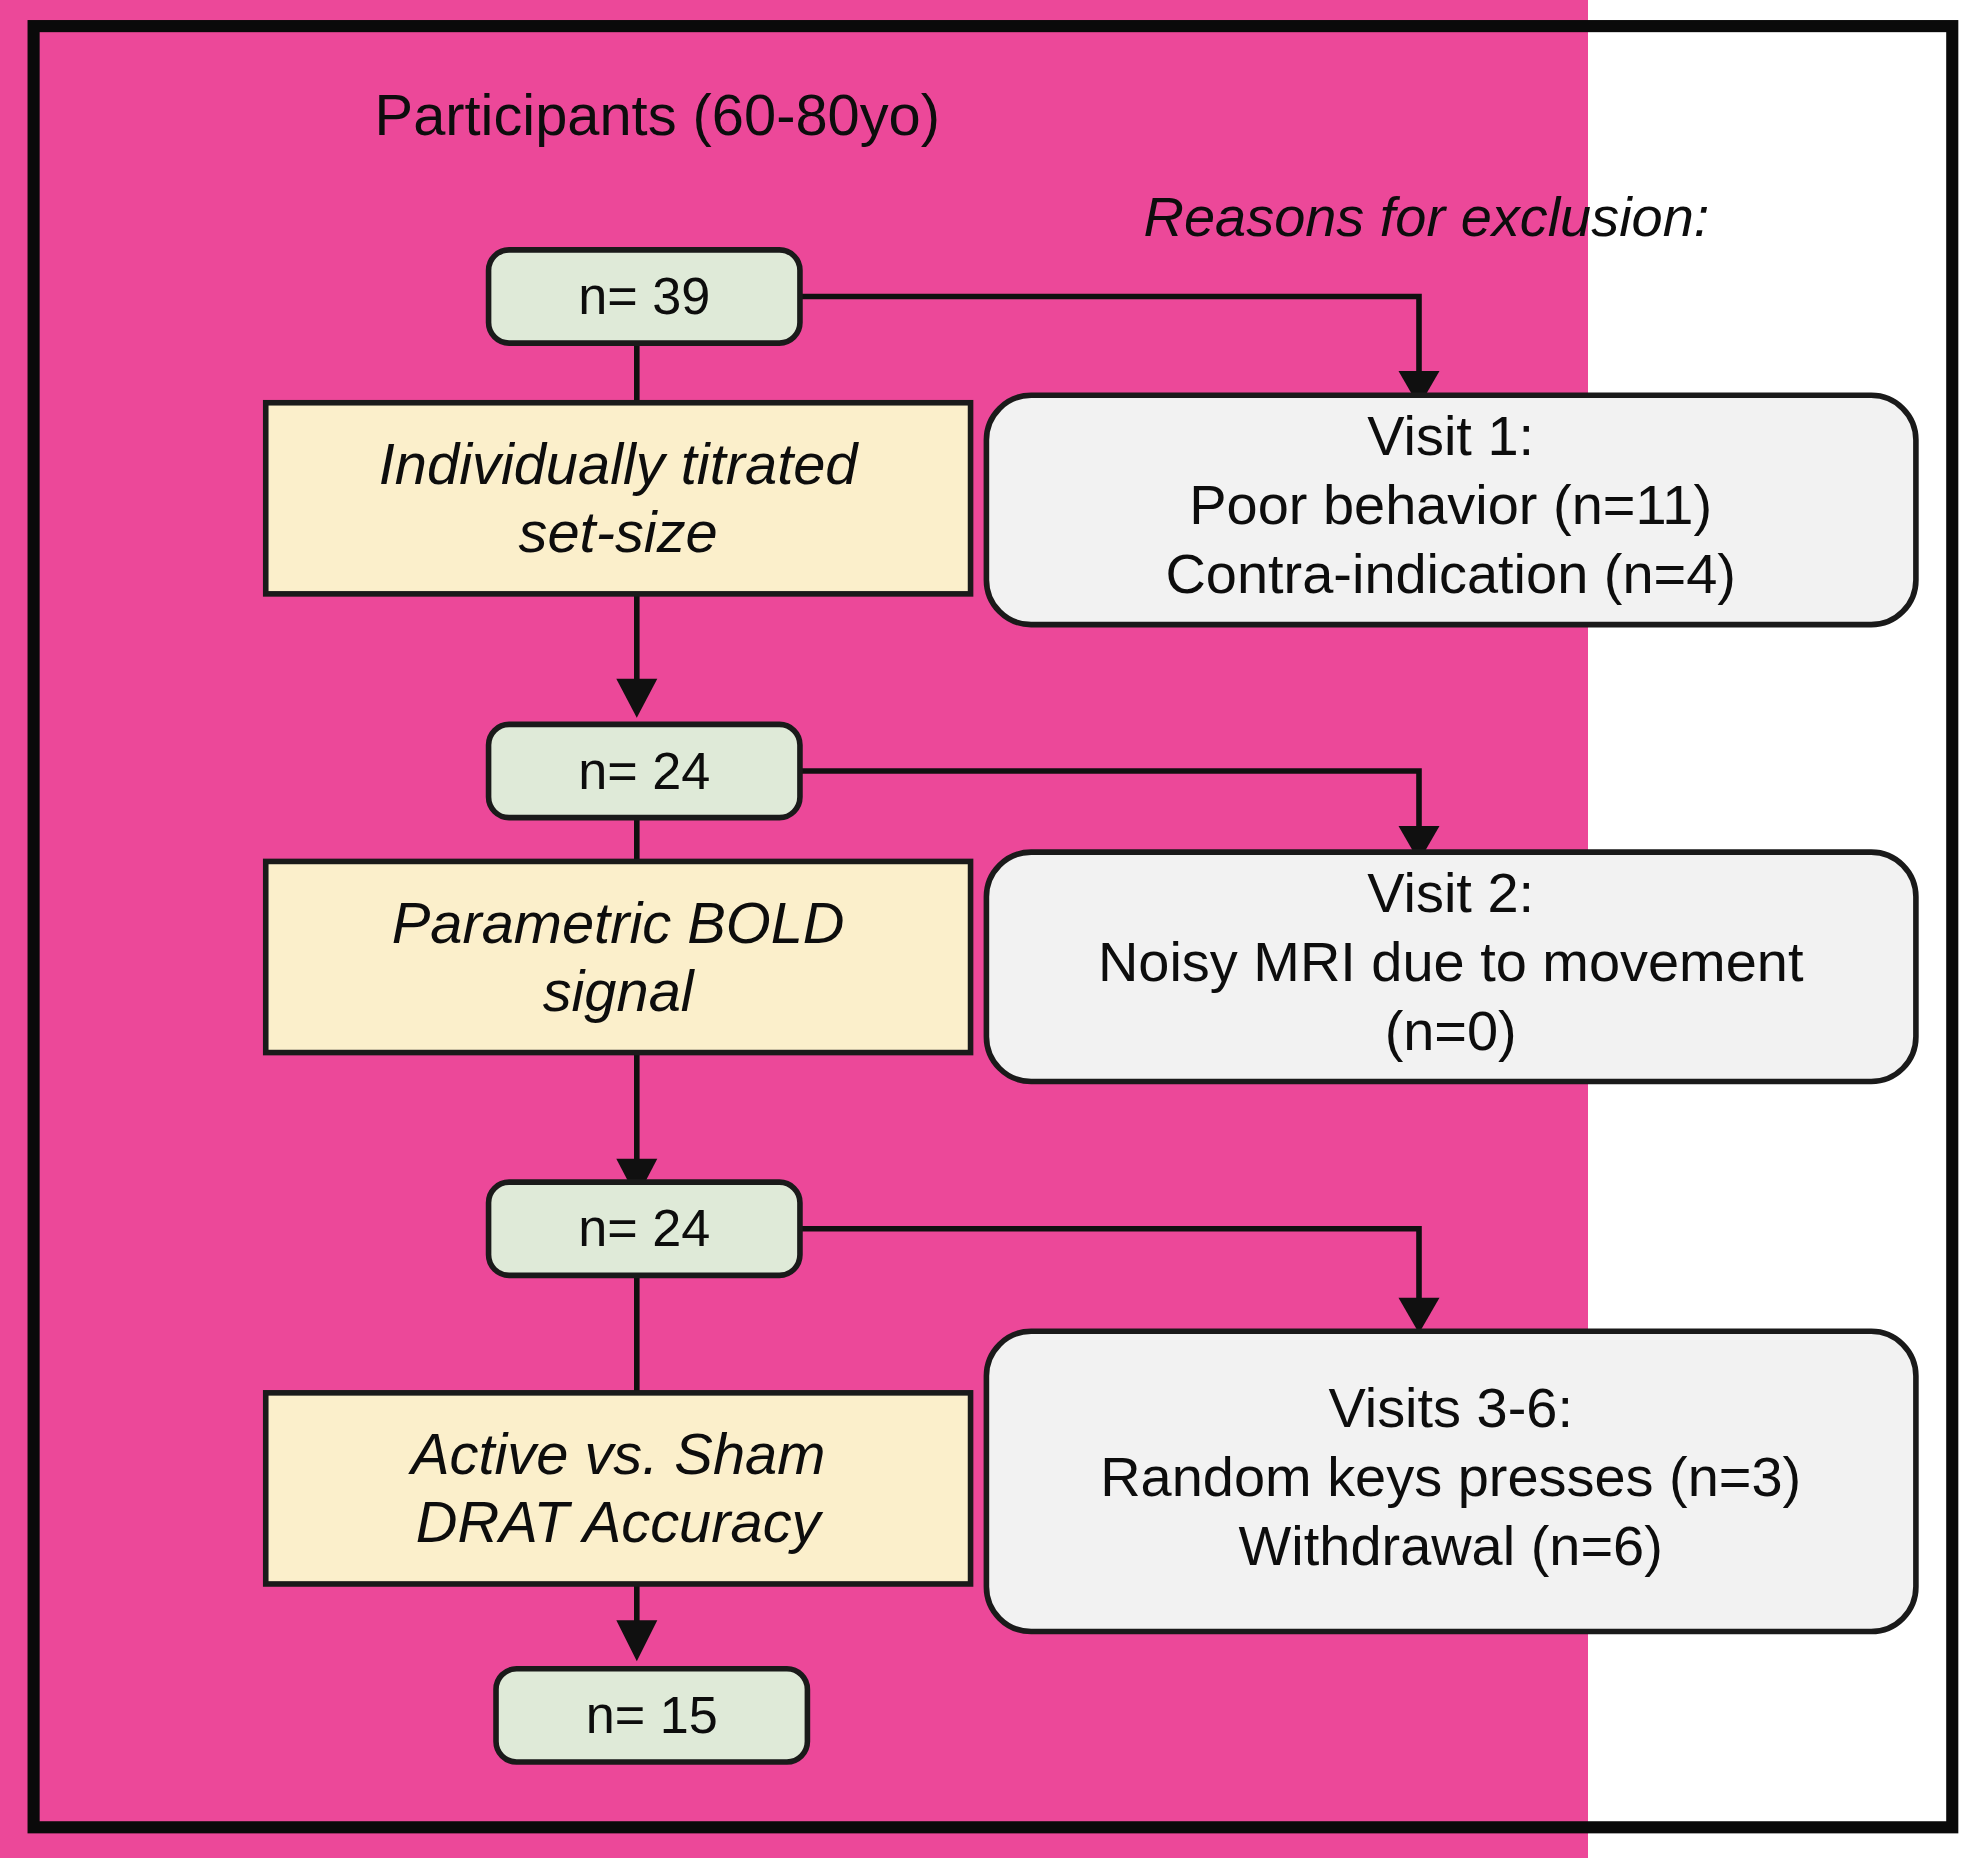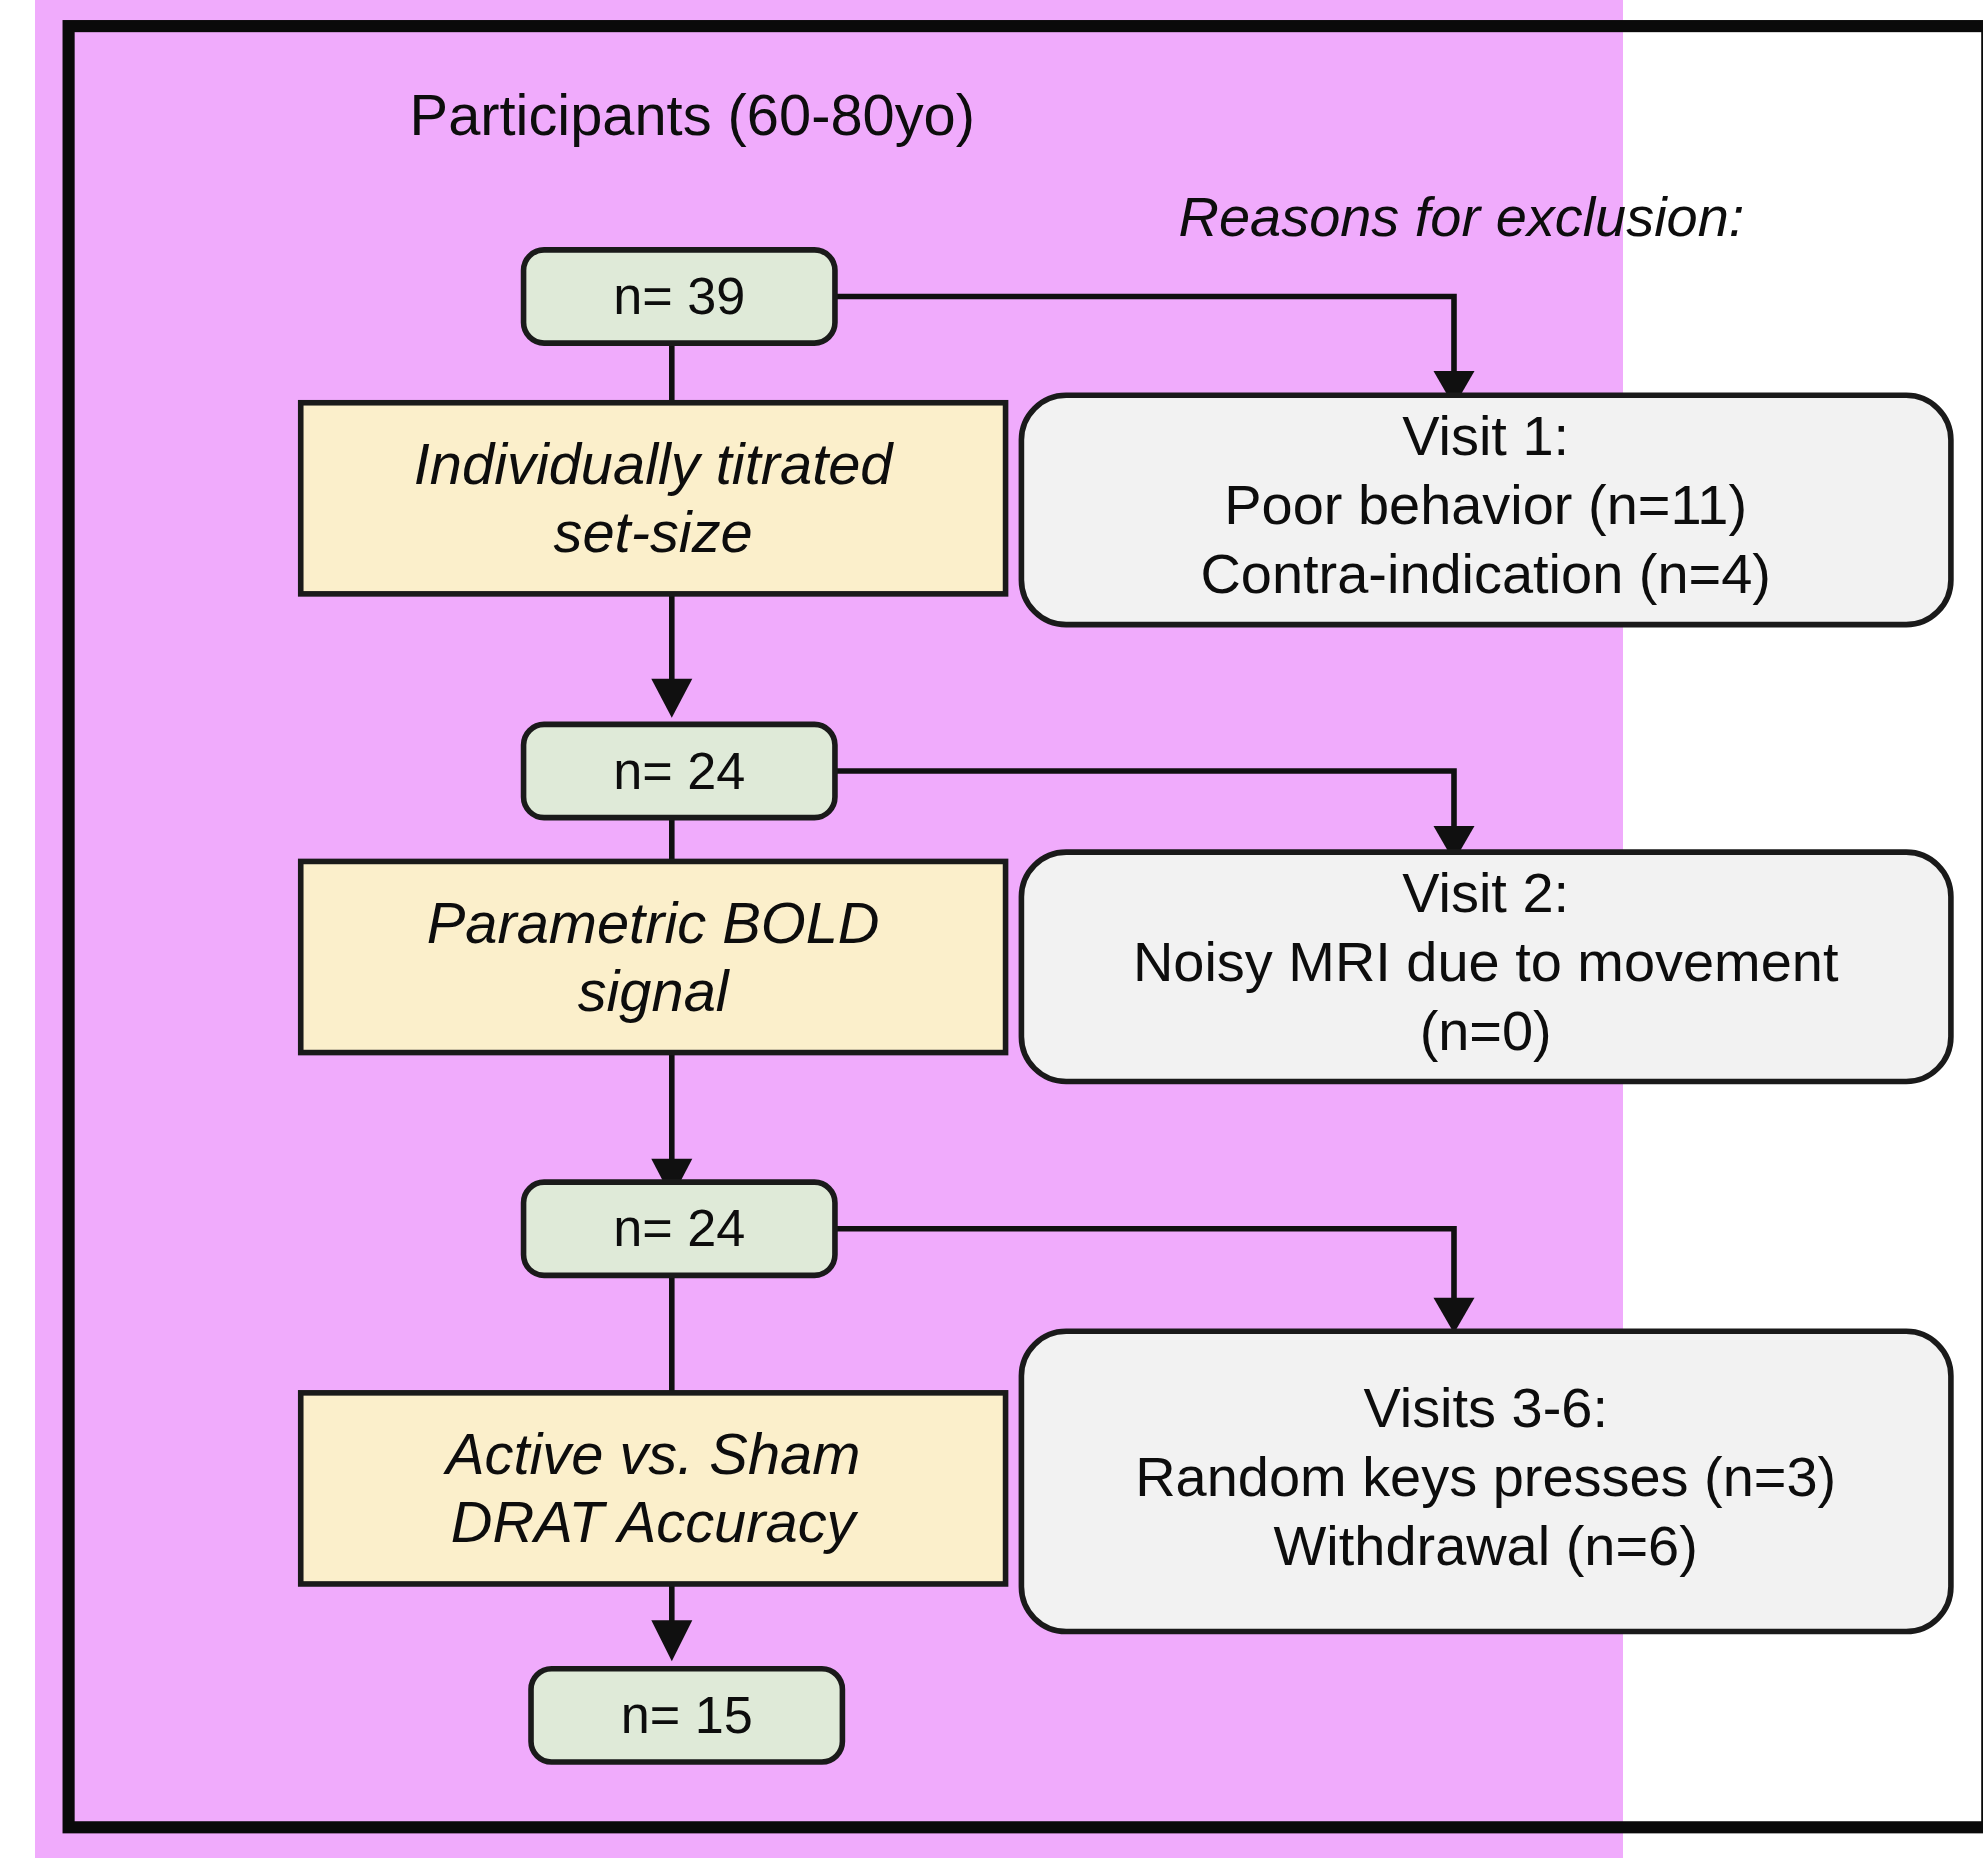--- a/index.html
+++ b/index.html
@@ -10,22 +10,21 @@
   body {
     width: 1984px;
     height: 1859px;
     font-family: "Liberation Sans", sans-serif;
     overflow: hidden;
   }
   #flow-root {
     position: relative;
     width: 1588px;
     height: 1859px;
-    background: #f0abfc;
-    margin-left: 35px;
+    background: #ec4899;
   }
   #flow-svg {
     position: absolute;
     top: 0;
     left: 0;
     width: 1984px;
     height: 1859px;
     display: block;
   }
   .frame-rect {

